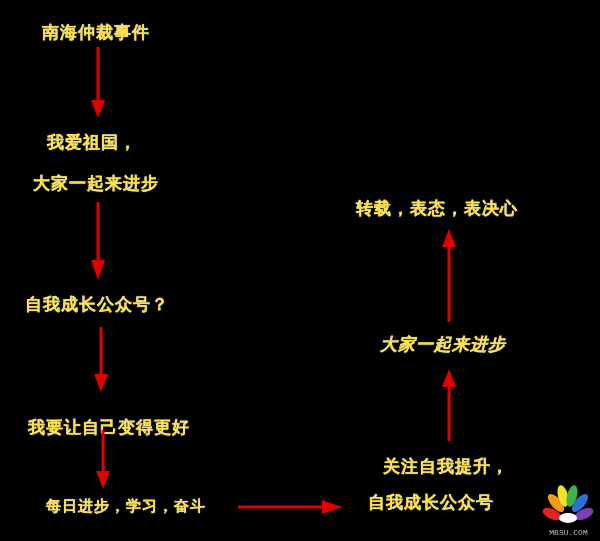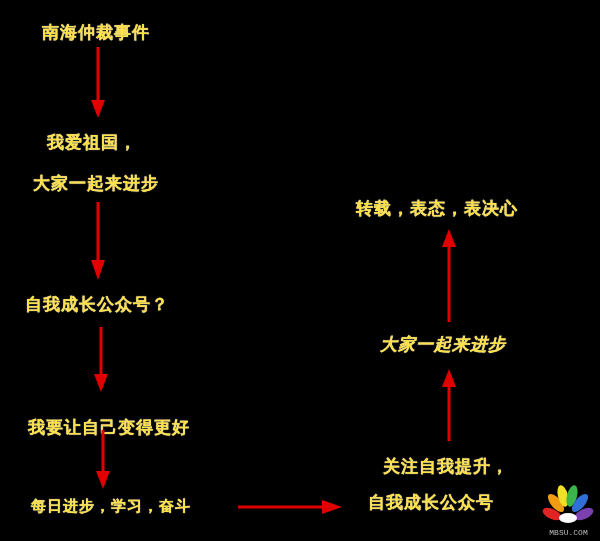--- a/index.html
+++ b/index.html
@@ -38,21 +38,21 @@
     <polygon points="3,49 17,49 10,67" fill="#e00000"></polygon>
   </svg>
 
   <div class="node" style="left:28px;top:400px;margin-top:16px;">我要让自己变得更好</div>
 
   <svg class="arrow" style="left:93px;top:428px;" width="20" height="62">
     <line x1="10" y1="2" x2="10" y2="46" stroke="#e00000" stroke-width="3"></line>
     <polygon points="3,43 17,43 10,61" fill="#e00000"></polygon>
   </svg>
 
-  <div class="node" style="left:31px;top:497px;font-size:15px;">每日进步，学习，奋斗</div>
+  <div class="node" style="left:46px;top:497px;font-size:15px;">每日进步，学习，奋斗</div>
 
   <svg class="arrow" style="left:236px;top:497px;" width="108" height="20">
     <line x1="2" y1="10" x2="90" y2="10" stroke="#e00000" stroke-width="3"></line>
     <polygon points="86,3 86,17 106,10" fill="#e00000"></polygon>
   </svg>
 
   <div class="node" style="left:383px;top:455px;">关注自我提升，</div>
   <div class="node" style="left:368px;top:491px;text-align:center;">自我成长公众号</div>
 
   <svg class="arrow" style="left:439px;top:368px;" width="20" height="75">

